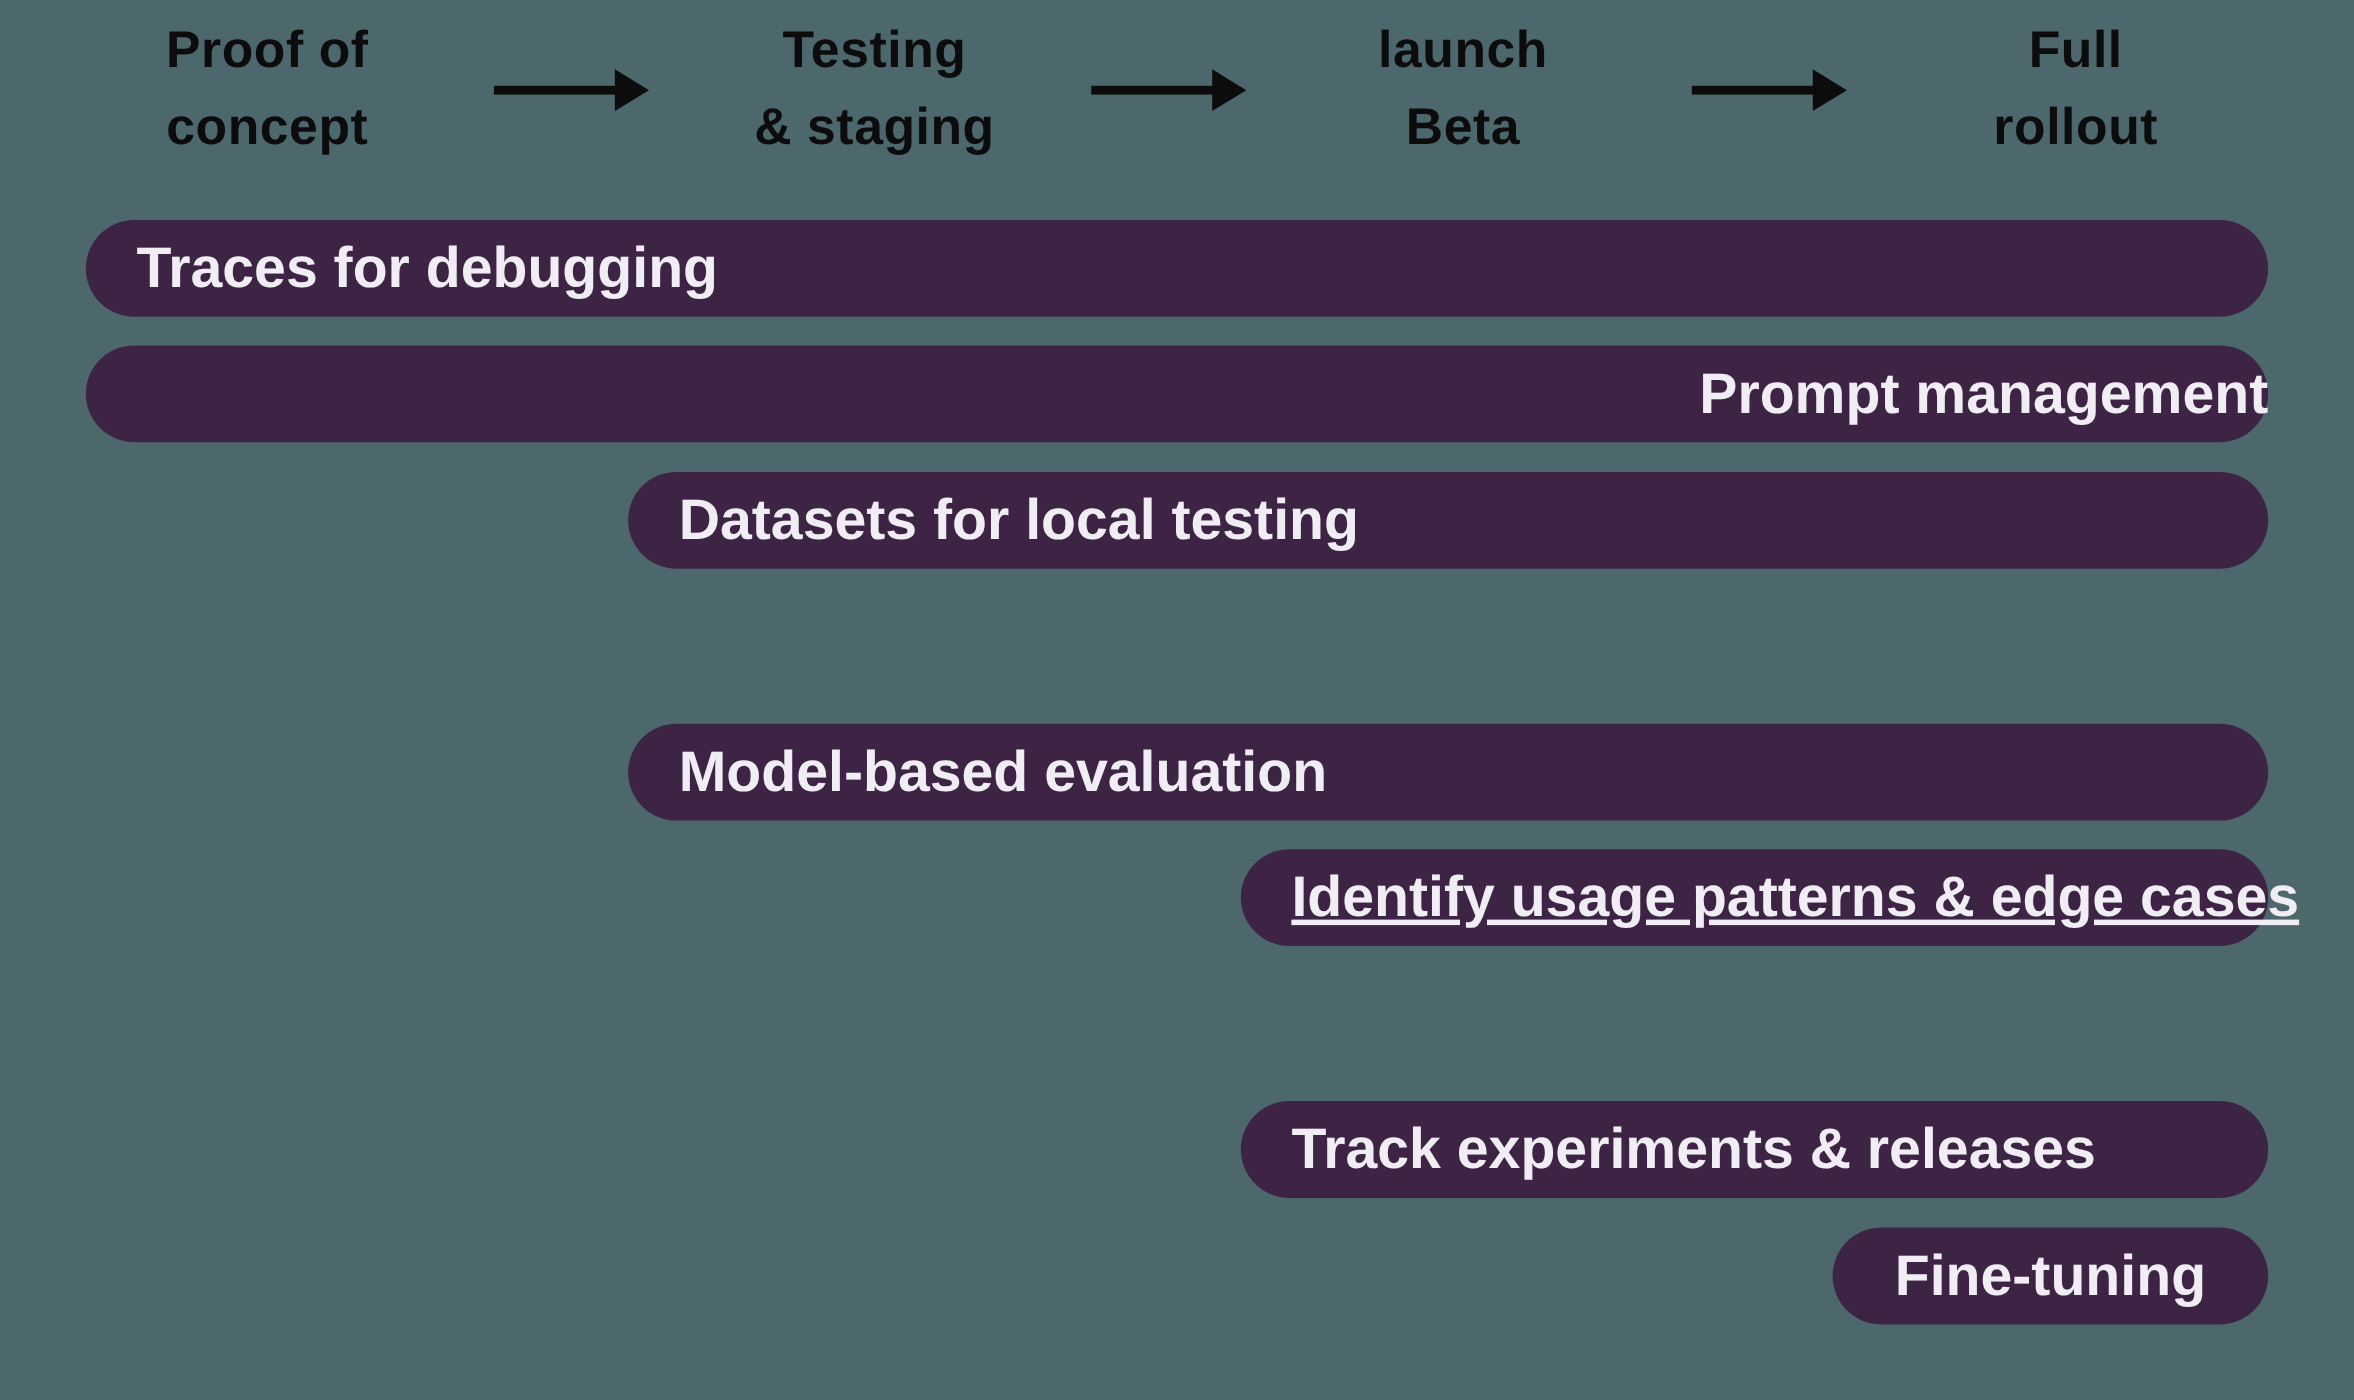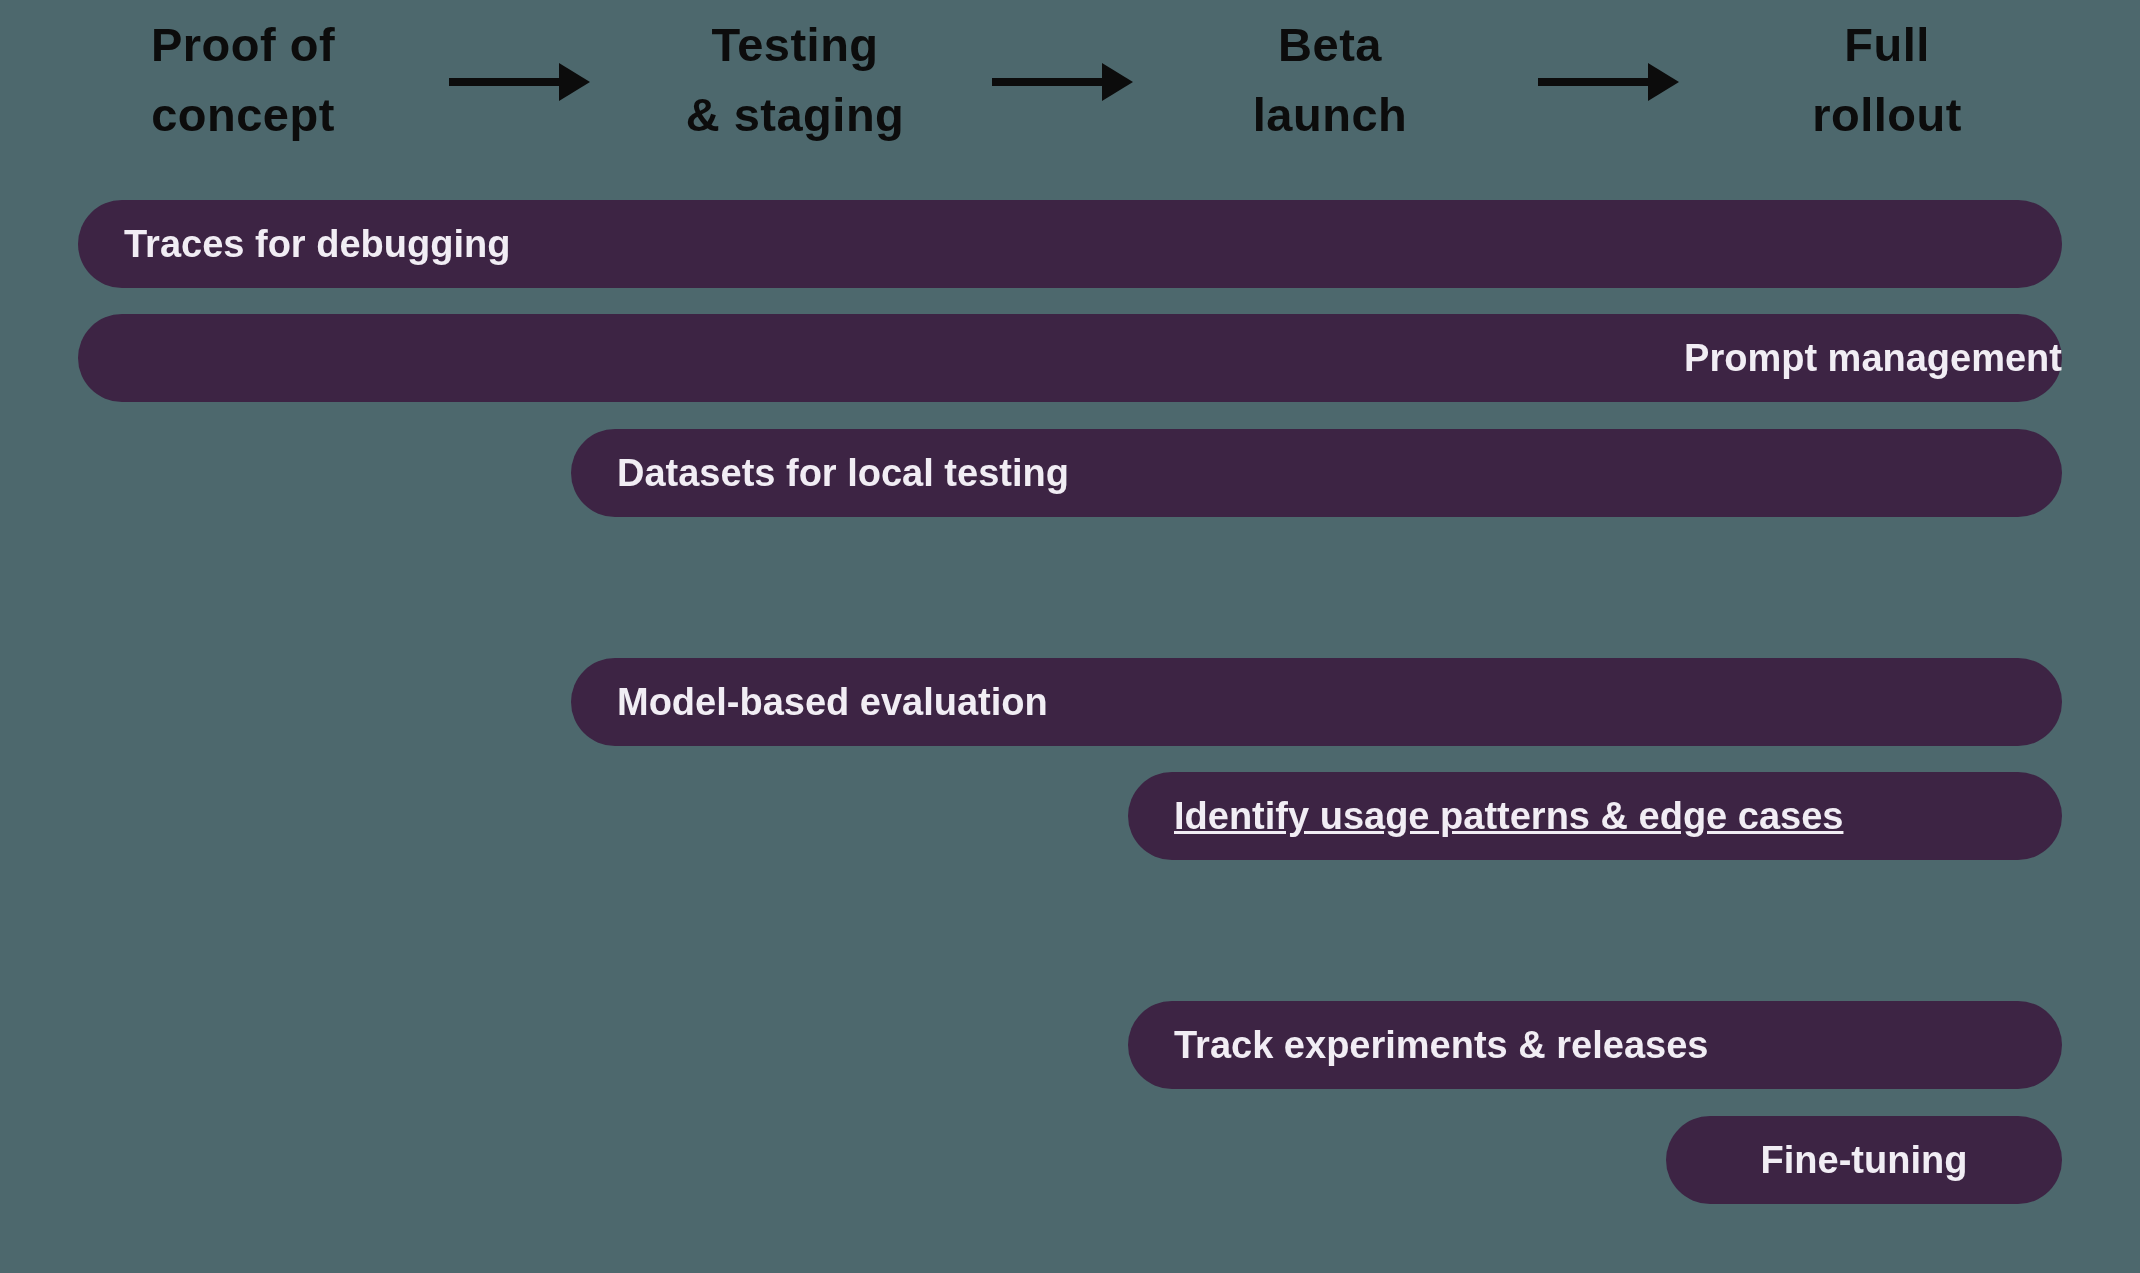--- a/index.html
+++ b/index.html
@@ -65,21 +65,21 @@
   
   .bar {
     position: absolute;
     right: 78px;
     height: 88px;
     background: #3d2444;
     border-radius: 47px;
     display: flex;
     align-items: center;
     color: #f1edf4;
-    font-size: 38px;
+    font-size: 52px;
     font-weight: bold;
     padding-left: 46px;
     box-sizing: border-box;
     white-space: nowrap;
   }
   .bar.centered {
     justify-content: center;
     padding-left: 0;
   }
   .start-1 { left: 78px; }
@@ -106,22 +106,22 @@
     <div>Proof of</div>
     <div>concept</div>
   </div>
   <div class="arrow arrow-1"></div>
   <div class="phase phase-2">
     <div>Testing</div>
     <div>&amp; staging</div>
   </div>
   <div class="arrow arrow-2"></div>
   <div class="phase phase-3">
+    <div>launch</div>
     <div>Beta</div>
-    <div>launch</div>
   </div>
   <div class="arrow arrow-3"></div>
   <div class="phase phase-4">
     <div>Full</div>
     <div>rollout</div>
   </div>
 
   <div class="bar start-1 row-1">
     <span>Traces for debugging</span>
   </div>

